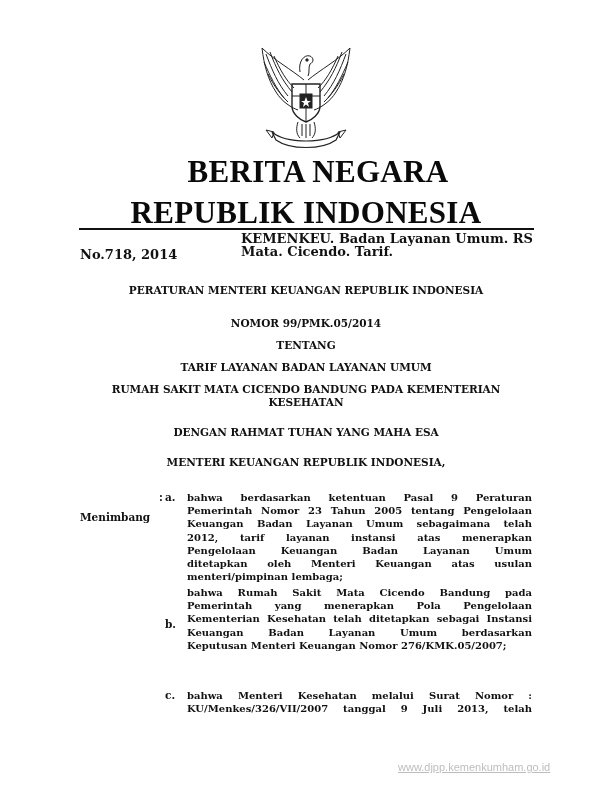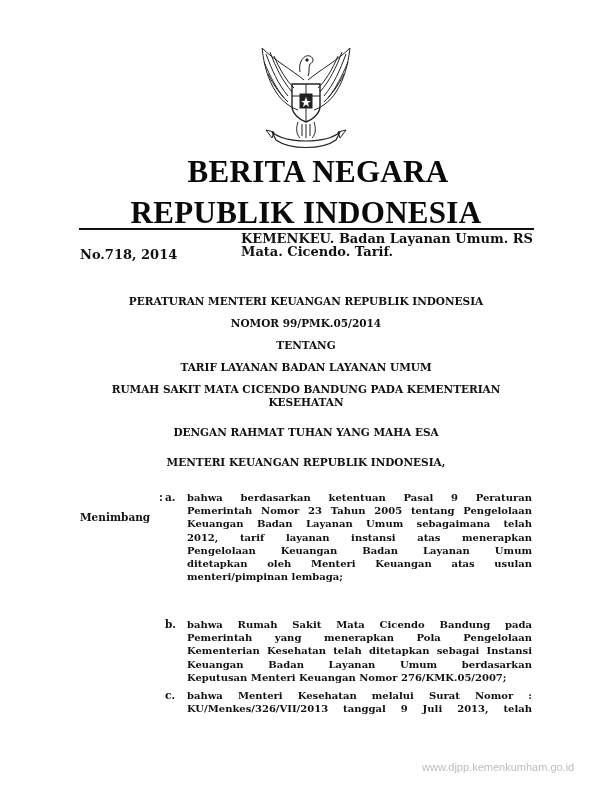--- a/index.html
+++ b/index.html
@@ -38,21 +38,21 @@
     .item-text {
       position: absolute; left: 187px; width: 345px;
       font-size: 10px; font-weight: bold; line-height: 13.2px;
       text-align: justify;
     }
     .item-text span { display: block; text-align: justify; text-align-last: justify; }
     .item-text span.last { text-align-last: left; }
     .footer-url {
       position: absolute; left: 398px; top: 761px;
       font-family: "Liberation Sans", sans-serif; font-size: 11px;
-      color: #bdbdbd;  margin-left: 24px;
+      color: #bdbdbd; text-decoration: underline;
     }
   </style>
 </head>
 <body>
 
 <div class="emblem">
   <svg viewBox="0 0 108 112" width="108" height="112">
     <g fill="none" stroke="#222" stroke-width="1">
 
       <path d="M52 40 C40 30 22 20 10 8 C12 25 16 40 24 52 C30 62 40 68 46 70"></path>
@@ -91,21 +91,21 @@
   </svg>
 </div>
 
 <div class="title t1">BERITA NEGARA</div>
 <div class="title t2">REPUBLIK INDONESIA</div>
 <div class="rule"></div>
 
 <div class="meta-no">No.718, 2014</div>
 <div class="meta-desc">KEMENKEU. Badan Layanan Umum. RS Mata. Cicendo. Tarif.</div>
 
-<div class="center-line" style="top:295px">PERATURAN MENTERI KEUANGAN REPUBLIK INDONESIA</div>
+<div class="center-line" style="top:284px">PERATURAN MENTERI KEUANGAN REPUBLIK INDONESIA</div>
 <div class="center-line" style="top:317px">NOMOR 99/PMK.05/2014</div>
 <div class="center-line" style="top:339px">TENTANG</div>
 <div class="center-line" style="top:361px">TARIF LAYANAN BADAN LAYANAN UMUM</div>
 <div class="center-line" style="top:383px">RUMAH SAKIT MATA CICENDO BANDUNG PADA KEMENTERIAN</div>
 <div class="center-line" style="top:396px">KESEHATAN</div>
 <div class="center-line" style="top:426px">DENGAN RAHMAT TUHAN YANG MAHA ESA</div>
 <div class="center-line" style="top:456px">MENTERI KEUANGAN REPUBLIK INDONESIA,</div>
 
 <div class="label-menimbang">Menimbang</div>
 <div class="colon">:</div>
@@ -115,27 +115,27 @@
   <span>bahwa berdasarkan ketentuan Pasal 9 Peraturan</span>
   <span>Pemerintah Nomor 23 Tahun 2005 tentang Pengelolaan</span>
   <span>Keuangan Badan Layanan Umum sebagaimana telah</span>
   <span>2012, tarif layanan instansi atas menerapkan</span>
   <span>Pengelolaan Keuangan Badan Layanan Umum</span>
   <span>ditetapkan oleh Menteri Keuangan atas usulan</span>
   <span class="last">menteri/pimpinan lembaga;</span>
 </div>
 
 <div class="item-marker" style="top:618px">b.</div>
-<div class="item-text" style="top:618px">
+<div class="item-text" style="top:586px">
   <span>bahwa Rumah Sakit Mata Cicendo Bandung pada</span>
   <span>Pemerintah yang menerapkan Pola Pengelolaan</span>
   <span>Kementerian Kesehatan telah ditetapkan sebagai Instansi</span>
   <span>Keuangan Badan Layanan Umum berdasarkan</span>
   <span class="last">Keputusan Menteri Keuangan Nomor 276/KMK.05/2007;</span>
 </div>
 
 <div class="item-marker" style="top:689px">c.</div>
 <div class="item-text" style="top:689px">
   <span>bahwa Menteri Kesehatan melalui Surat Nomor :</span>
-  <span>KU/Menkes/326/VII/2013 tanggal 9 Juli 2013, telah</span>
+  <span>KU/Menkes/326/VII/2007 tanggal 9 Juli 2013, telah</span>
 </div>
 
 <a class="footer-url">www.djpp.kemenkumham.go.id</a>
 
 </body></html>

